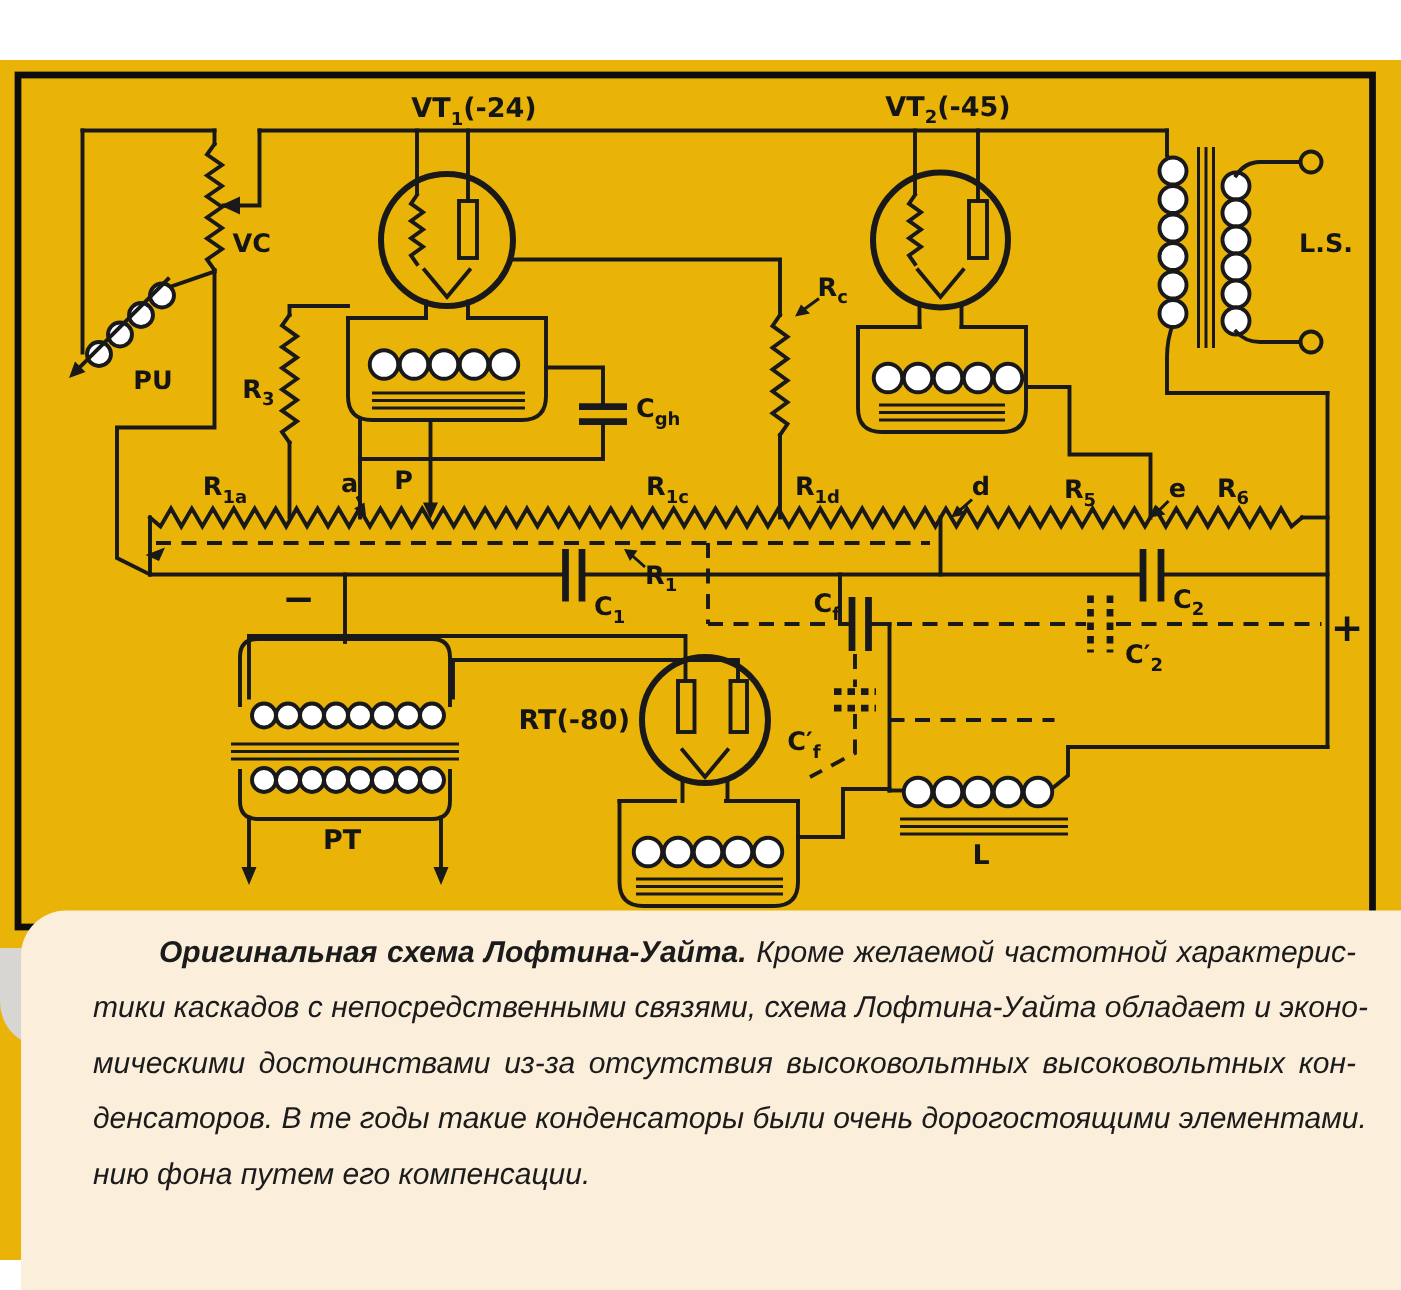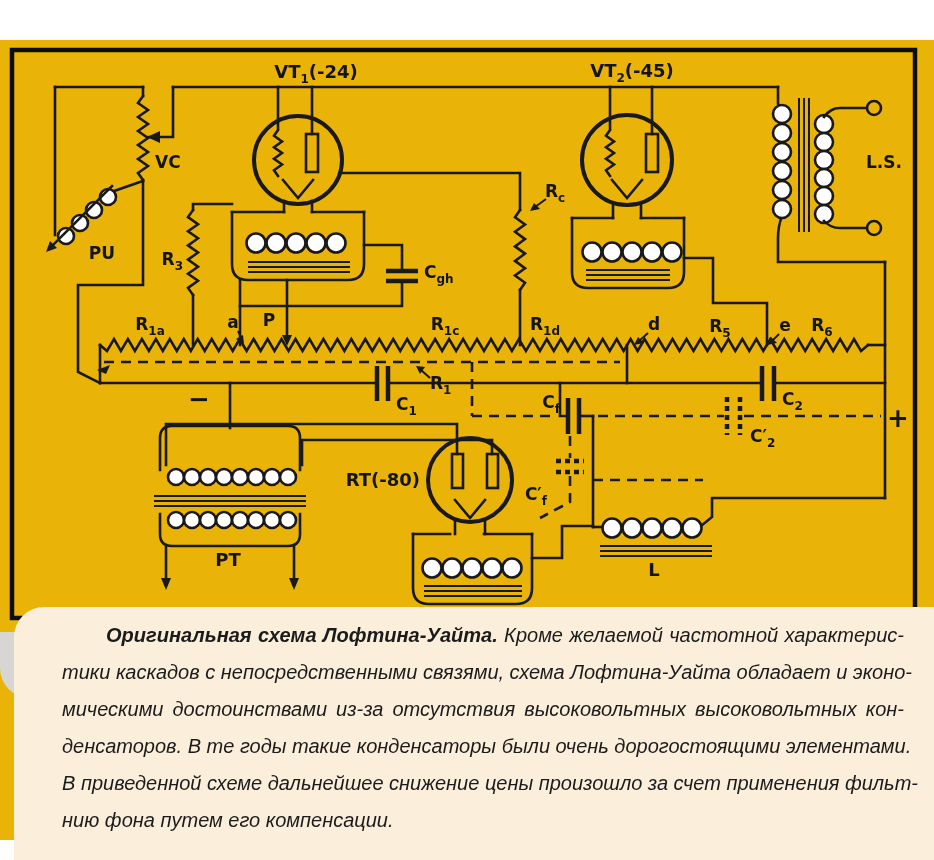--- a/index.html
+++ b/index.html
@@ -331,18 +331,17 @@
   </g>
 </svg>
 
 <div class="shadow-curl"></div>
 <div class="panel">
   <div class="captext">
     <p class="cap first"><span class="lead">Оригинальная схема Лофтина-Уайта.</span><span> Кроме желаемой частотной характерис-</span></p>
     <p class="cap">тики каскадов с непосредственными связями, схема Лофтина-Уайта обладает и эконо-</p>
     <p class="cap">мическими достоинствами из-за отсутствия высоковольтных высоковольтных кон-</p>
     <p class="cap">денсаторов. В те годы такие конденсаторы были очень дорогостоящими элементами.</p>
-    <p class="cap">В приведенной схеме дальнейшее снижение цены произошло за счет применения фильт-</p>
     <p class="cap last">нию фона путем его компенсации.</p>
   </div>
 </div>
 
 </div>
 
 </body></html>

